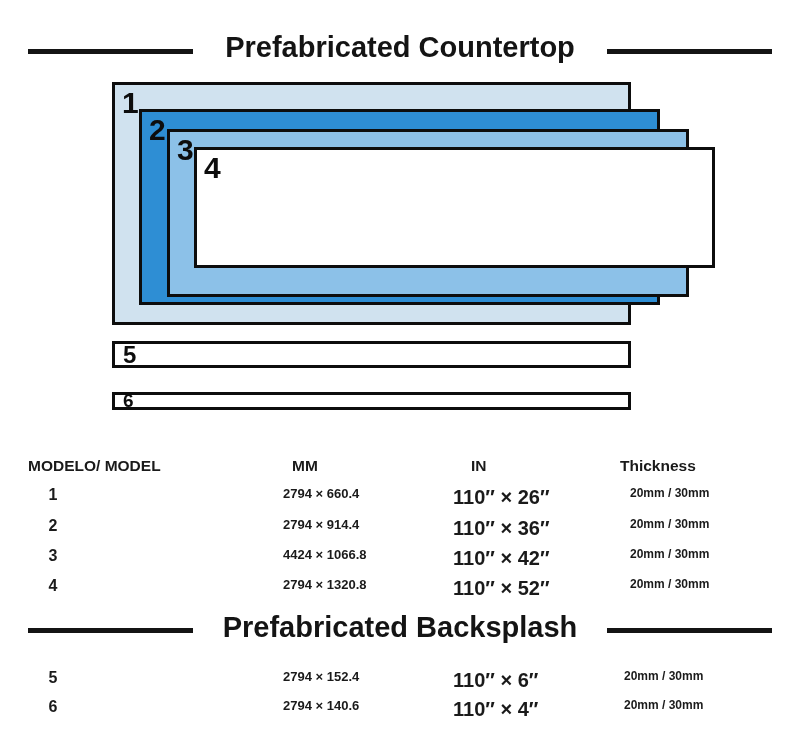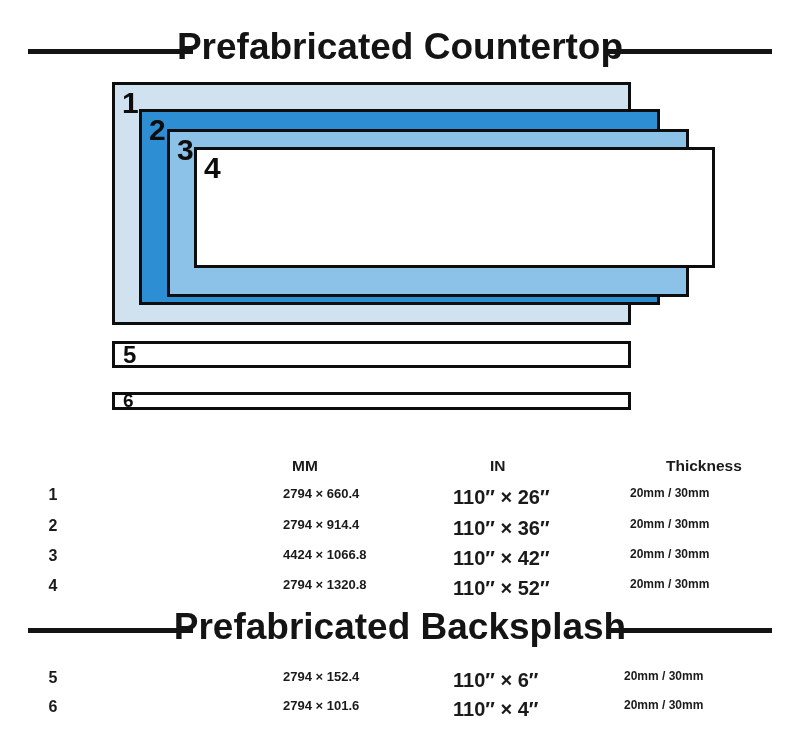--- a/index.html
+++ b/index.html
@@ -8,21 +8,21 @@
     width:800px;height:734px;
     background:#ffffff;
     font-family:"Liberation Sans","DejaVu Sans",sans-serif;
     color:#1a1a1a;
     overflow:hidden;
   }
   
   .section-title{
     position:absolute;left:0;width:800px;
     text-align:center;
-    font-size:37px;font-weight:bold;
+    font-size:29px;font-weight:bold;
     letter-spacing:0px;
     color:#141414;
     line-height:30px;
   }
   .rule{
     position:absolute;height:5px;background:#141414;
   }
   
   .layer{
     position:absolute;
@@ -48,22 +48,22 @@
   
   .t-row{position:absolute;left:0;width:800px;height:20px;font-weight:bold;}
   .cell{position:absolute;top:0;white-space:nowrap;}
   .c-model{left:20px;width:66px;text-align:center;font-size:16px;}
   .c-mm{left:283px;font-size:13px;}
   .c-in{left:453px;font-size:20px;}
   .c-th{left:630px;font-size:12px;}
   .hdr .cell{font-size:15.5px;}
   .hdr .h-model{left:28px;width:auto;text-align:left;}
   .hdr .c-mm{left:292px;}
-  .hdr .c-in{left:490px;}
-  .hdr .c-th{left:666px;}
+  .hdr .c-in{left:471px;}
+  .hdr .c-th{left:620px;}
 </style>
 </head>
 <body>
 
 <div id="stage">
 
   <div class="rule" style="left:28px;top:49px;width:165px;"></div>
   <div class="section-title" style="top:32px;">Prefabricated Countertop</div>
   <div class="rule" style="left:607px;top:49px;width:165px;"></div>
 
@@ -81,20 +81,21 @@
   </div>
 
   <div id="strip-5" class="layer">
     <span class="layer-num">5</span>
   </div>
   <div id="strip-6" class="layer">
     <span class="layer-num">6</span>
   </div>
 
   <div class="t-row hdr" style="top:457px;">
+    <span class="cell c-model h-model">MODELO/ MODEL</span>
     <span class="cell c-mm">MM</span>
     <span class="cell c-in">IN</span>
     <span class="cell c-th">Thickness</span>
   </div>
 
   <div class="t-row" style="top:486px;">
     <span class="cell c-model">1</span>
     <span class="cell c-mm">2794 × 660.4</span>
     <span class="cell c-in">110″ × 26″</span>
     <span class="cell c-th">20mm / 30mm</span>
@@ -123,18 +124,18 @@
   <div class="rule" style="left:607px;top:628px;width:165px;"></div>
 
   <div class="t-row" style="top:669px;">
     <span class="cell c-model">5</span>
     <span class="cell c-mm">2794 × 152.4</span>
     <span class="cell c-in">110″ × 6″</span>
     <span class="cell c-th" style="left:624px;">20mm / 30mm</span>
   </div>
   <div class="t-row" style="top:698px;">
     <span class="cell c-model">6</span>
-    <span class="cell c-mm">2794 × 101.6</span>
+    <span class="cell c-mm">2794 × 140.6</span>
     <span class="cell c-in">110″ × 4″</span>
     <span class="cell c-th" style="left:624px;">20mm / 30mm</span>
   </div>
 
 </div>
 
 </body></html>

